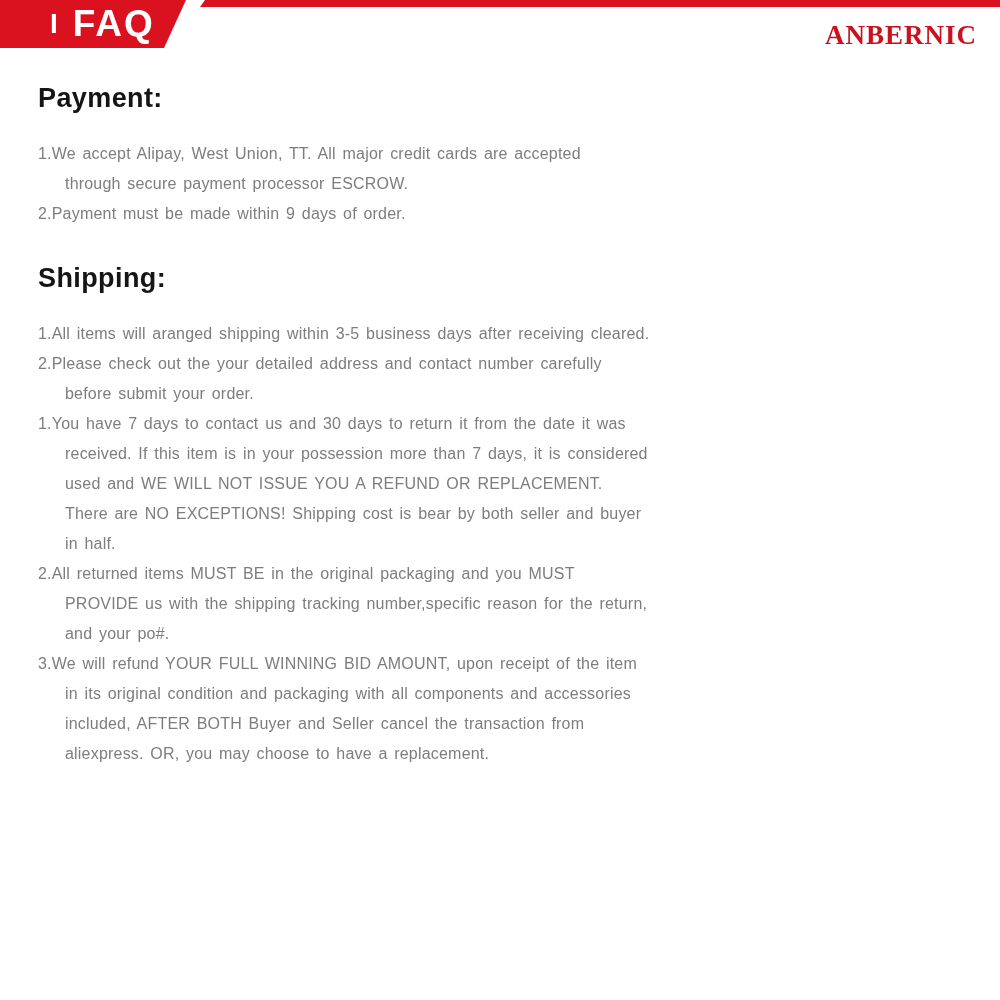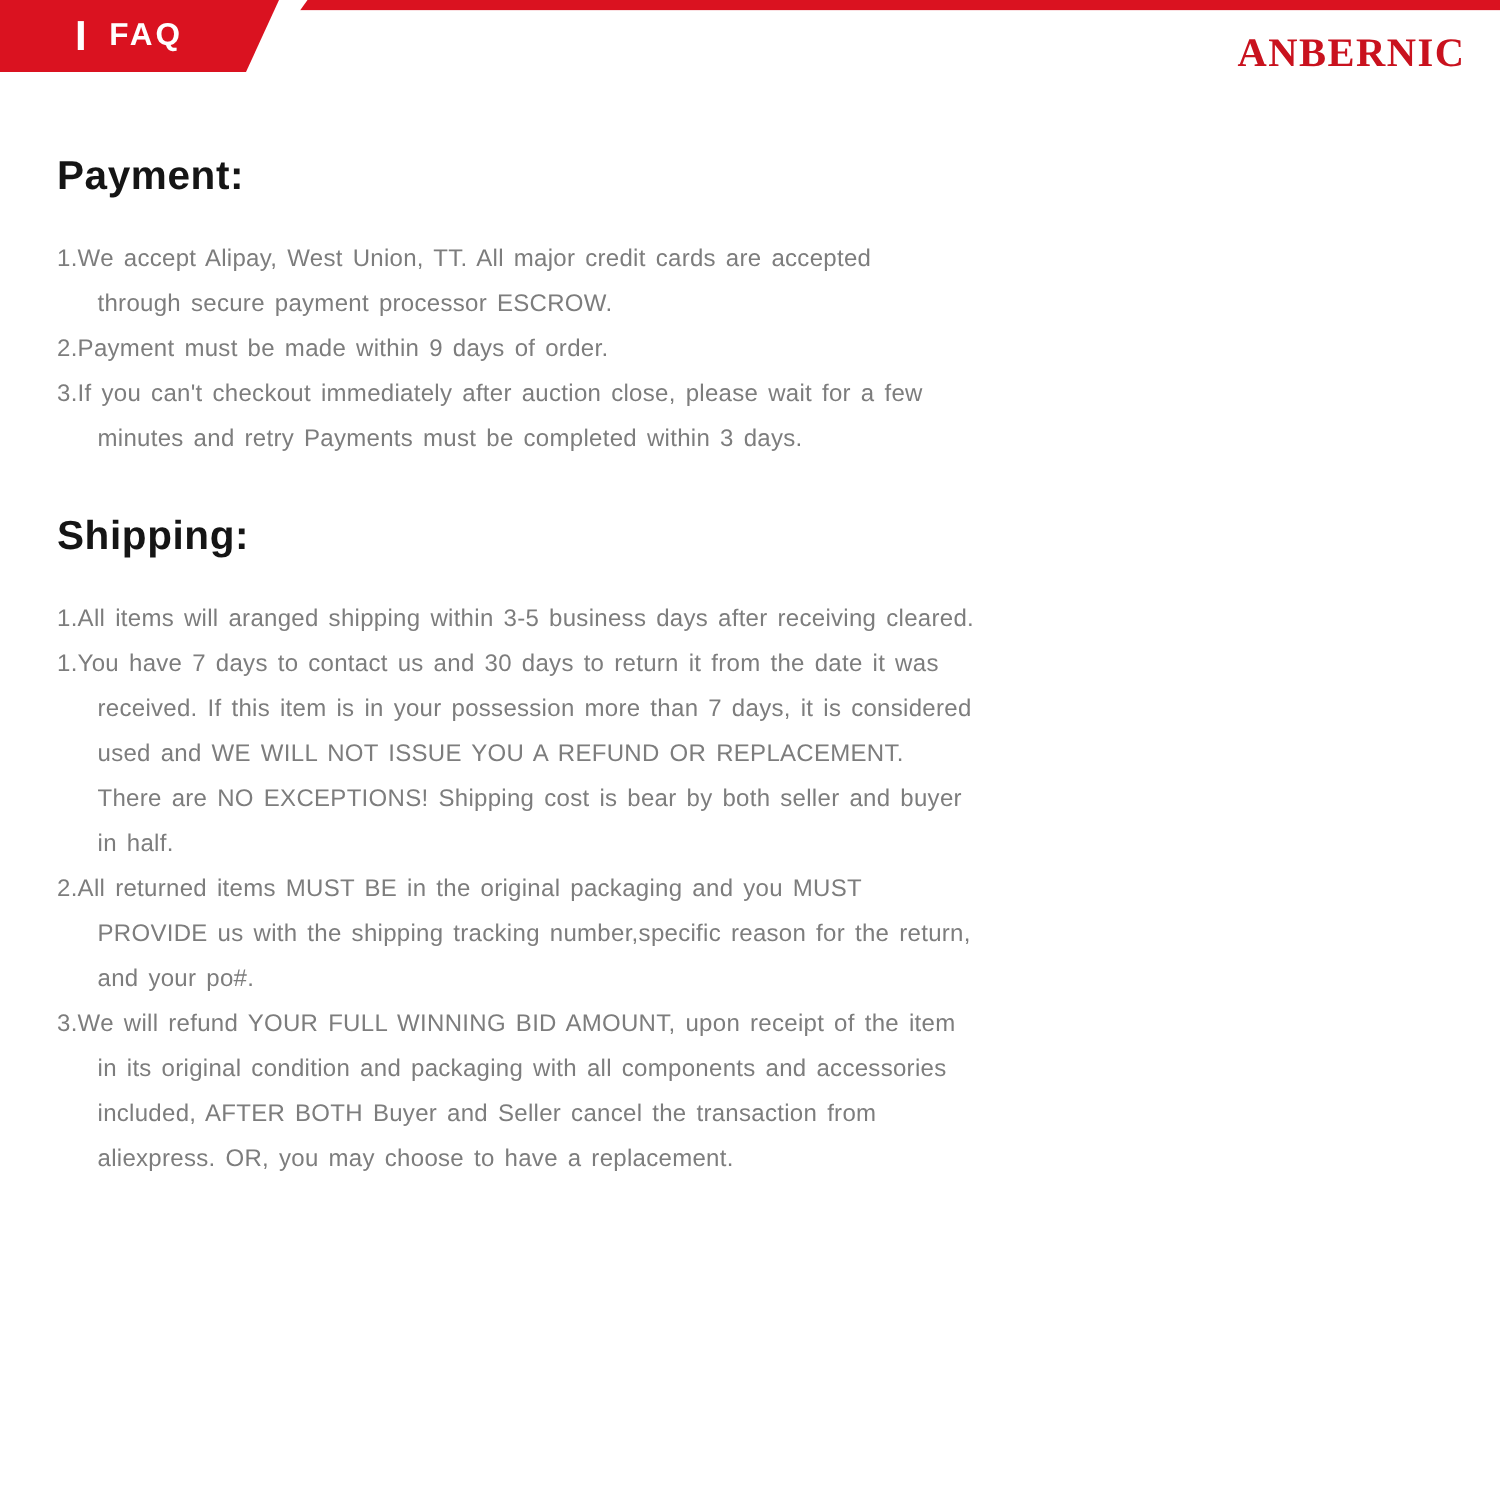--- a/index.html
+++ b/index.html
@@ -34,42 +34,42 @@
     align-items: center;
     padding-left: 50px;
     box-sizing: border-box;
   }
   .banner-bar {
     font-size: 28px;
     font-weight: bold;
     line-height: 48px;
   }
   .banner-title {
-    font-size: 21px;
+    font-size: 37px;
     font-weight: bold;
     letter-spacing: 2px;
     margin-left: 15px;
     line-height: 48px;
   }
 
   .brand-logo {
     position: absolute;
     top: 20px;
     right: 23px;
     font-family: "Liberation Serif", serif;
     font-weight: bold;
     font-size: 27px;
     letter-spacing: 1px;
     color: #c9121e;
   }
 
   
   .content {
     position: absolute;
-    top: 64px;
+    top: 45px;
     left: 0;
     width: 892px;
     padding: 0 20px 0 38px;
     box-sizing: border-box;
   }
 
   .section-title {
     font-size: 27px;
     font-weight: bold;
     color: #151515;
@@ -103,27 +103,27 @@
   <div class="brand-logo">ANBERNIC</div>
 </div>
 
 <div class="content">
 
   <div class="section">
     <h2 class="section-title">Payment:</h2>
     <p class="faq-item">1.We accept Alipay, West Union, TT. All major credit cards are accepted
 through secure payment processor ESCROW.</p>
     <p class="faq-item">2.Payment must be made within 9 days of order.</p>
-    <p class="faq-item">3.If you can't checkout immediately after auction close, please wait for a few
-minutes and retry Payments must be completed within 3 days.</p>
   </div>
 
   <div class="section">
     <h2 class="section-title">Shipping:</h2>
     <p class="faq-item">1.All items will aranged shipping within 3-5 business days after receiving cleared.</p>
+    <p class="faq-item">2.Please check out the your detailed address and contact number carefully
+before submit your order.</p>
   </div>
 
   <div class="section">
     <p class="faq-item">1.You have 7 days to contact us and 30 days to return it from the date it was
 received. If this item is in your possession more than 7 days, it is considered
 used and WE WILL NOT ISSUE YOU A REFUND OR REPLACEMENT.
 There are NO EXCEPTIONS! Shipping cost is bear by both seller and buyer
 in half.</p>
     <p class="faq-item">2.All returned items MUST BE in the original packaging and you MUST
 PROVIDE us with the shipping tracking number,specific reason for the return,

